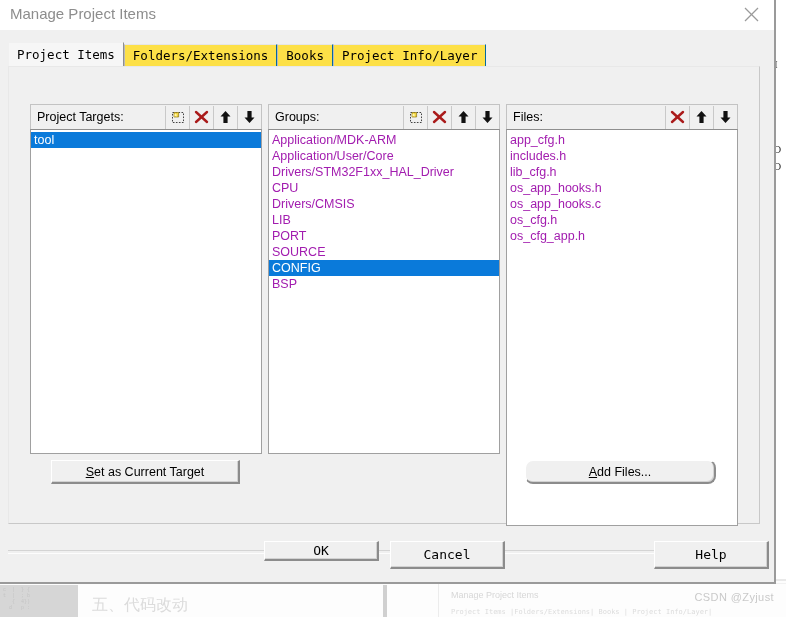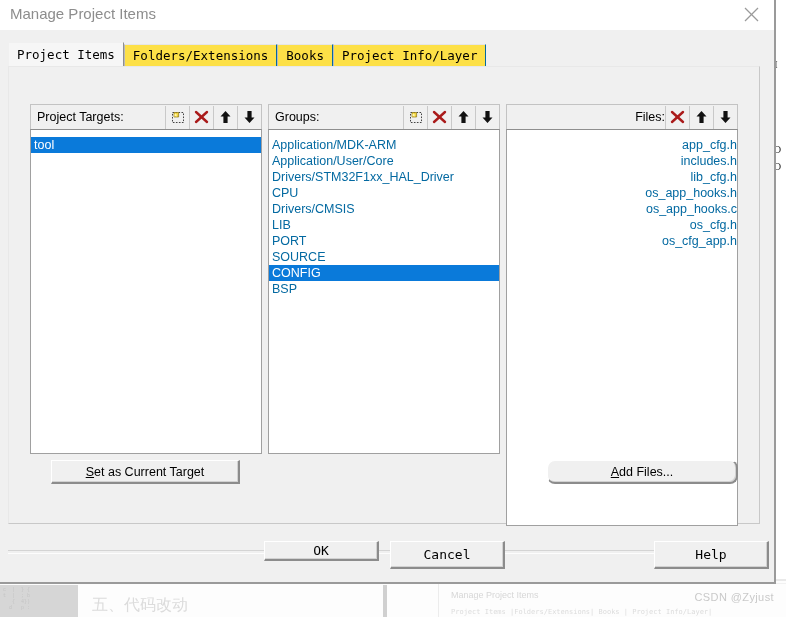--- a/index.html
+++ b/index.html
@@ -203,28 +203,28 @@
     background: #f0f0f0;
     box-sizing: border-box;
     cursor: default;
   }
   .listbox {
     background: #ffffff;
     border: 1px solid #a0a0a0;
     border-top: 1px solid #8e8e8e;
     box-sizing: border-box;
     overflow: hidden;
-    padding: 7px 0 0 0;
+    padding: 2px 0 0 0;
   }
   .list-item {
     font-size: 12.5px;
     line-height: 16px;
     height: 16px;
     padding-left: 3px;
-    color: #0369a1;
+    color: #a21caf;
     white-space: nowrap;
     cursor: default;
   }
   .list-item.selected {
     background: #0a7ada;
     color: #ffffff;
   }
 
   
   .btn {
@@ -384,21 +384,21 @@
           <div class="list-item">CPU</div>
           <div class="list-item">Drivers/CMSIS</div>
           <div class="list-item">LIB</div>
           <div class="list-item">PORT</div>
           <div class="list-item">SOURCE</div>
           <div class="list-item selected">CONFIG</div>
           <div class="list-item">BSP</div>
         </div>
       </div>
 
-      <div class="col" style="left:506px; width:232px;text-align:right;">
+      <div class="col" style="left:506px; width:232px;">
         <div class="col-head">
           <div class="col-label">Files:</div>
           <div class="icon-btn">
             <svg width="15" height="14" viewBox="0 0 15 14">
               <line x1="2" y1="2" x2="13" y2="12" stroke="#aa1b1b" stroke-width="2.4" stroke-linecap="round"></line>
               <line x1="13" y1="2" x2="2" y2="12" stroke="#aa1b1b" stroke-width="2.4" stroke-linecap="round"></line>
             </svg>
           </div>
           <div class="icon-btn">
             <svg width="13" height="14" viewBox="0 0 13 14">
@@ -419,21 +419,21 @@
           <div class="list-item">os_app_hooks.c</div>
           <div class="list-item">os_cfg.h</div>
           <div class="list-item">os_cfg_app.h</div>
         </div>
       </div>
 
       <div class="btn" style="left:51px; top:430px; width:189px; height:24px;">
         <span><span class="u">S</span><span>et as Current Target</span></span>
       </div>
 
-      <div class="btn" style="left:547px; width:191px; top:430px; height:24px;border-radius:8px;">
+      <div class="btn" style="left:525px; width:191px; top:430px; height:24px;border-radius:8px;">
         <span><span class="u">A</span><span>dd Files...</span></span>
       </div>
 
       <div class="sep"></div>
 
       <div class="btn mono" style="left:264px; top:511px; width:115px; height:20px;">OK</div>
       <div class="btn mono" style="left:390px; top:511px; width:115px; height:28px;">Cancel</div>
       <div class="btn mono" style="left:654px; top:511px; width:115px; height:28px;">Help</div>
 
     </div>

